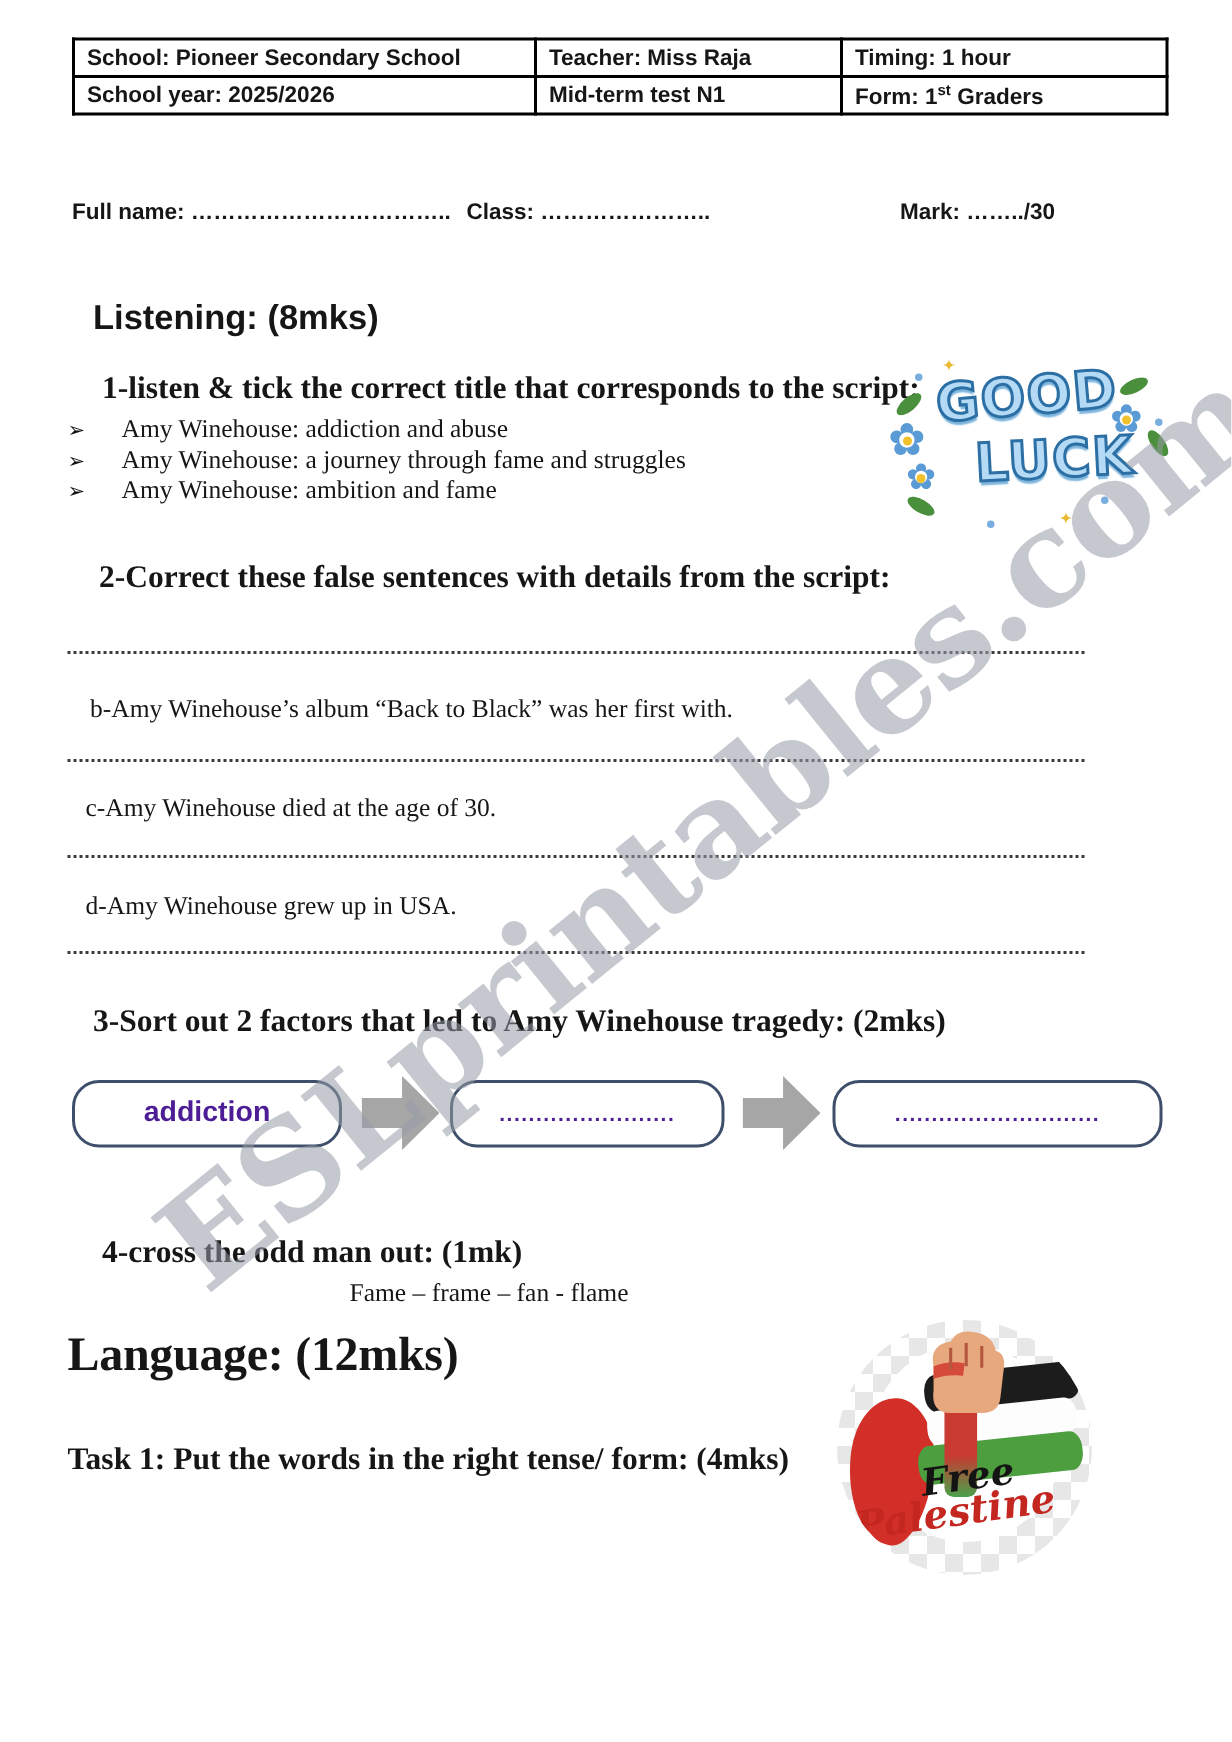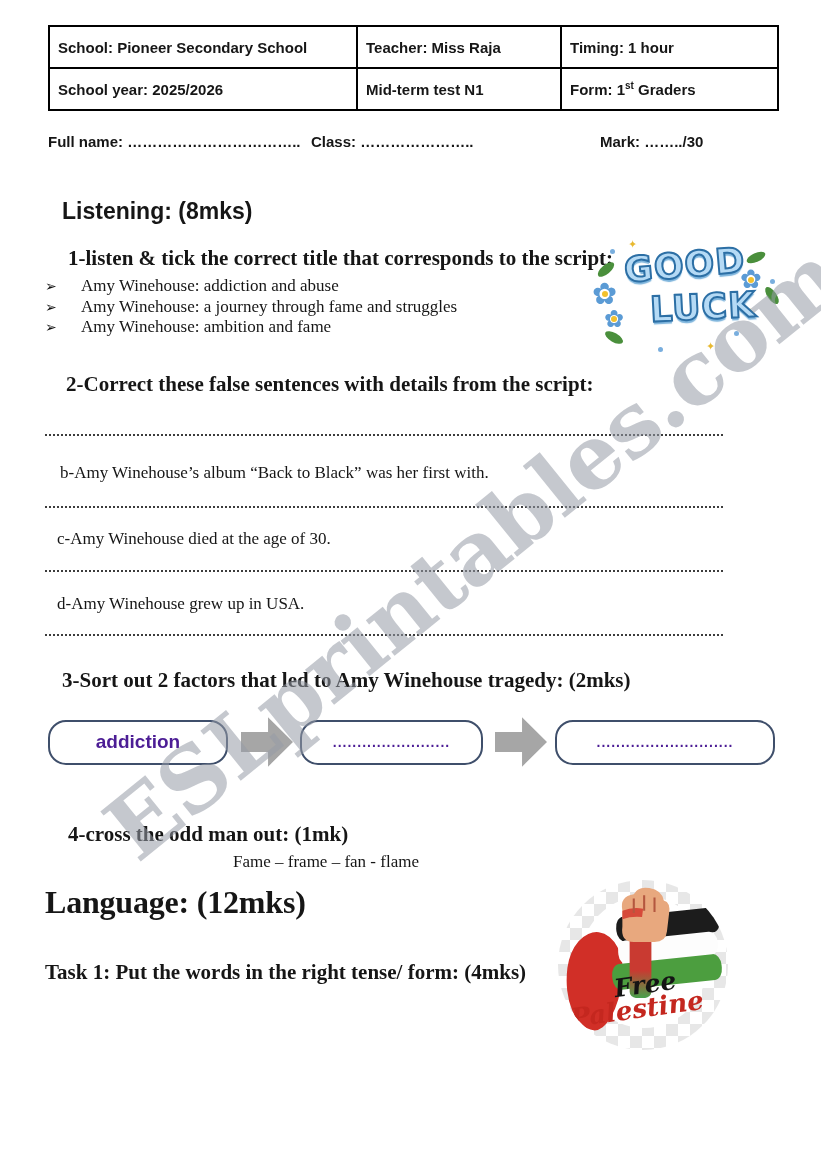--- a/index.html
+++ b/index.html
@@ -9,21 +9,21 @@
     font-family:"Liberation Serif", serif; color:#161616; overflow:hidden;
   }
   .abs { position:absolute; }
 
   
   .hdr-table {
     position:absolute; left:48px; top:25px; width:729px;
     border-collapse:collapse; table-layout:fixed;
     font-family:"Liberation Sans", sans-serif; font-weight:bold; font-size:15px;
   }
-  .hdr-table td { border:2px solid #000; padding:2px 8px; height:42px; white-space:nowrap; }
+  .hdr-table td { border:2px solid #000; padding:2px 8px; height:25px; white-space:nowrap; }
   .col1 { width:308px; } .col2 { width:204px; } .col3 { width:217px; }
   sup { font-size:10px; }
 
   
   .student { font-family:"Liberation Sans", sans-serif; font-weight:bold; font-size:15px; }
 
   
   .listening-title { font-family:"Liberation Sans", sans-serif; font-weight:bold; font-size:23px; }
   .language-title  { font-weight:bold; font-size:32px; letter-spacing:-0.2px; }
   .task-heading    { font-weight:bold; font-size:21px;text-align:right; }

